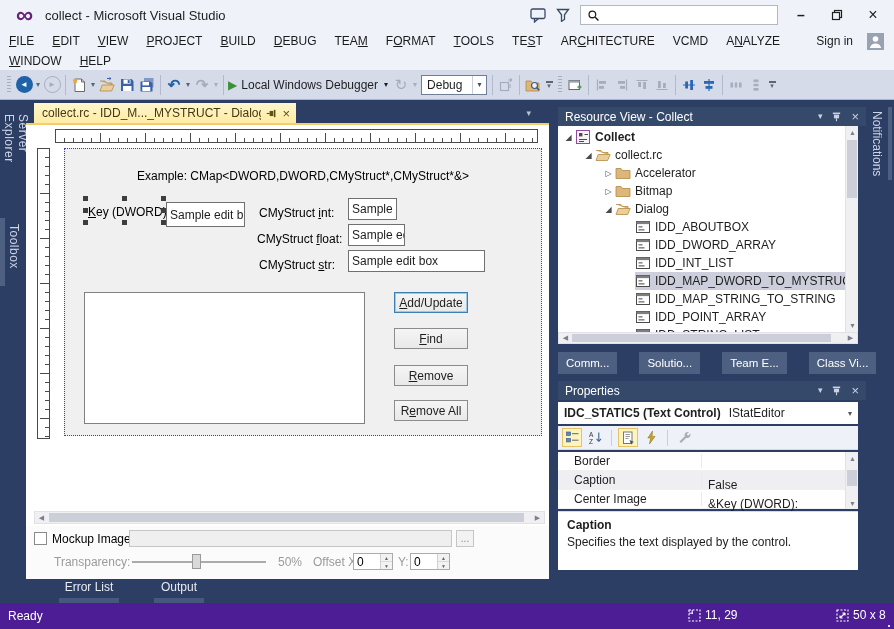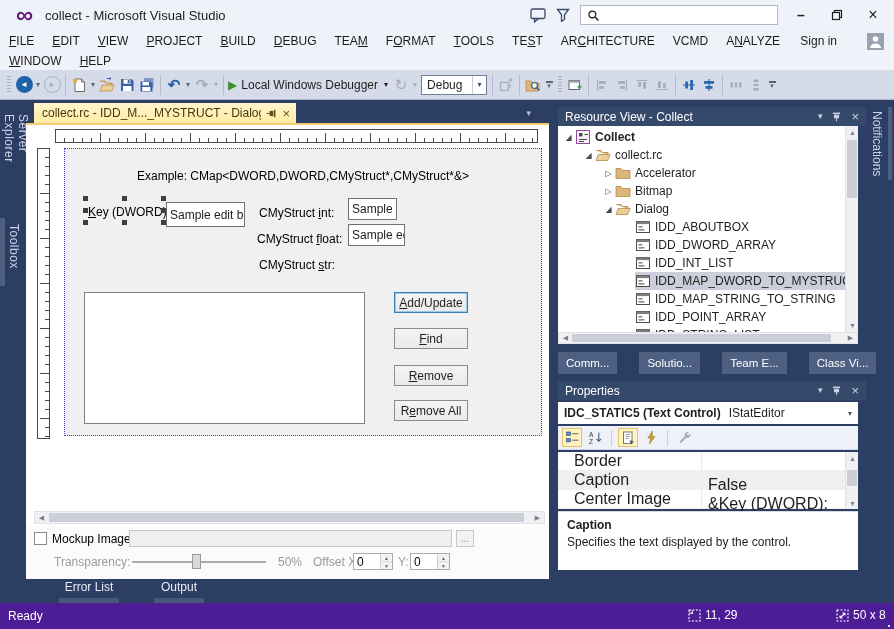--- a/index.html
+++ b/index.html
@@ -20,21 +20,21 @@
   .tb-icon { color:#3A4A66; display:flex; align-items:center; }
   .quick-launch { width:198px; height:20px; background:#fff; border:1px solid #B2B8C2; display:flex; align-items:center; padding:0 4px 0 6px; }
   .quick-launch input { flex:1; border:none; outline:none; font-family:"Liberation Sans",sans-serif; font-size:12px; color:#6D6D6D; background:transparent; min-width:0; }
   .winbtn { width:26px; height:20px; display:flex; align-items:center; justify-content:center; color:#1E1E1E; font-size:14px; }
 
   
   .menurow { position:absolute; left:0; width:894px; background:#EFF2F9; display:flex; align-items:center; font-size:12px; }
   .menurow.r1 { top:30px; height:22px; }
   .menurow.r2 { top:52px; height:18px; }
   .menu-item { padding:0 9px; color:#1B1B1B; white-space:nowrap; }
-  .signin { margin-left:auto; padding-right:30px; }
+  .signin { margin-left:auto; padding-right:14px; }
   .avatar { width:17px; height:17px; margin-right:10px; }
 
   
   .toolbar { position:absolute; left:0; top:70px; width:894px; height:30px; background:#D6DBE9; border-bottom:1px solid #AAB3C9; display:flex; align-items:center; padding-left:4px; }
   .tgrip { width:4px; height:18px; margin:0 3px; background:repeating-linear-gradient(180deg,#A7AEC0 0 1px,transparent 1px 3px); }
   .tsep { width:1px; height:20px; background:#B3BACB; margin:0 3px; }
   .tbtn { display:flex; align-items:center; justify-content:center; height:22px; min-width:20px; padding:0 1px; }
   .tdrop { font-size:8px; color:#5A6578; padding:0 2px; }
   .tdrop.dis { color:#A6ADBE; }
   .navcircle { width:17px; height:17px; border-radius:50%; background:#1E62A9; color:#fff; font-size:8px; display:flex; align-items:center; justify-content:center; }
@@ -135,21 +135,21 @@
   
   .props-title { top:274px; }
   .obj-row { position:absolute; left:0; top:295px; width:300px; height:22px; background:#fff; display:flex; align-items:center; padding:0 6px; font-size:12px; }
   .obj-row .oname { font-weight:bold; margin-right:8px; white-space:nowrap; }
   .obj-row .oarr { margin-left:auto; font-size:8px; color:#555; }
   .ptoolbar { position:absolute; left:0; top:319px; width:300px; height:24px; background:#EEF1F8; border-bottom:1px solid #D5D9E4; display:flex; align-items:center; padding-left:4px; gap:3px; }
   .pticon { width:20px; height:19px; display:flex; align-items:center; justify-content:center; }
   .pticon.hl { background:#FDF4BF; border:1px solid #E5C365; }
   .psep { width:1px; height:16px; background:#C9CEDC; margin:0 3px; }
   .pgrid { position:absolute; left:0; top:345px; width:300px; height:57px; background:#fff; }
-  .prow { display:flex; height:19px; border-bottom:1px solid #F0F0F2; font-size:16px; align-items:center; }
+  .prow { display:flex; height:19px; border-bottom:1px solid #F0F0F2; font-size:12px; align-items:center; }
   .prow.hl-row { background:#EFEFF2; }
   .prow .pname { width:144px; padding-left:16px; border-right:1px solid #EAEAEC; overflow:hidden; white-space:nowrap; }
   .prow .pval { flex:1; padding-left:6px; overflow:hidden; white-space:nowrap;margin-top:48px; }
   .pgrid-vsb { position:absolute; left:287px; top:345px; width:13px; height:57px; background:#F0F0F3; border-left:1px solid #E2E2E6; }
   .pgrid-vsb .a { position:absolute; left:0; width:13px; height:12px; font-size:7px; color:#7B7F8E; display:flex; align-items:center; justify-content:center; }
   .pdesc { position:absolute; left:0; top:404px; width:300px; height:59px; background:#fff; border-top:1px solid #D5D9E4; padding:6px 9px; }
   .pdesc .dt { font-weight:bold; font-size:12px; margin-bottom:3px; }
   .pdesc .dd { font-size:12px; color:#1E1E1E; }
 
   
@@ -532,20 +532,21 @@
 
           <div class="dedit" style="left:101px; top:53px; width:79px; height:25px;">Sample edit bo:</div>
 
           <div class="static" style="left:194px; top:57px;">CMyStruct <u>i</u>nt:</div>
           <div class="dedit" style="left:283px; top:49px; width:49px; height:22px;">Sample</div>
 
           <div class="static" style="left:192px; top:83px;">CMyStruct <u>f</u>loat:</div>
           <div class="dedit" style="left:283px; top:75px; width:57px; height:22px;">Sample edit</div>
 
           <div class="static" style="left:194px; top:109px;">CMyStruct <u>s</u>tr:</div>
+          <div class="dedit" style="left:283px; top:101px; width:137px; height:22px;">Sample edit box</div>
 
           <div class="dlist"></div>
 
           <div class="dbtn default" style="top:143px;"><u>A</u>dd/Update</div>
           <div class="dbtn" style="top:179px;"><u>F</u>ind</div>
           <div class="dbtn" style="top:216px;"><u>R</u>emove</div>
           <div class="dbtn" style="top:251px;">R<u>e</u>move All</div>
         </div>
 
         <div class="sbh ed-sbh">

